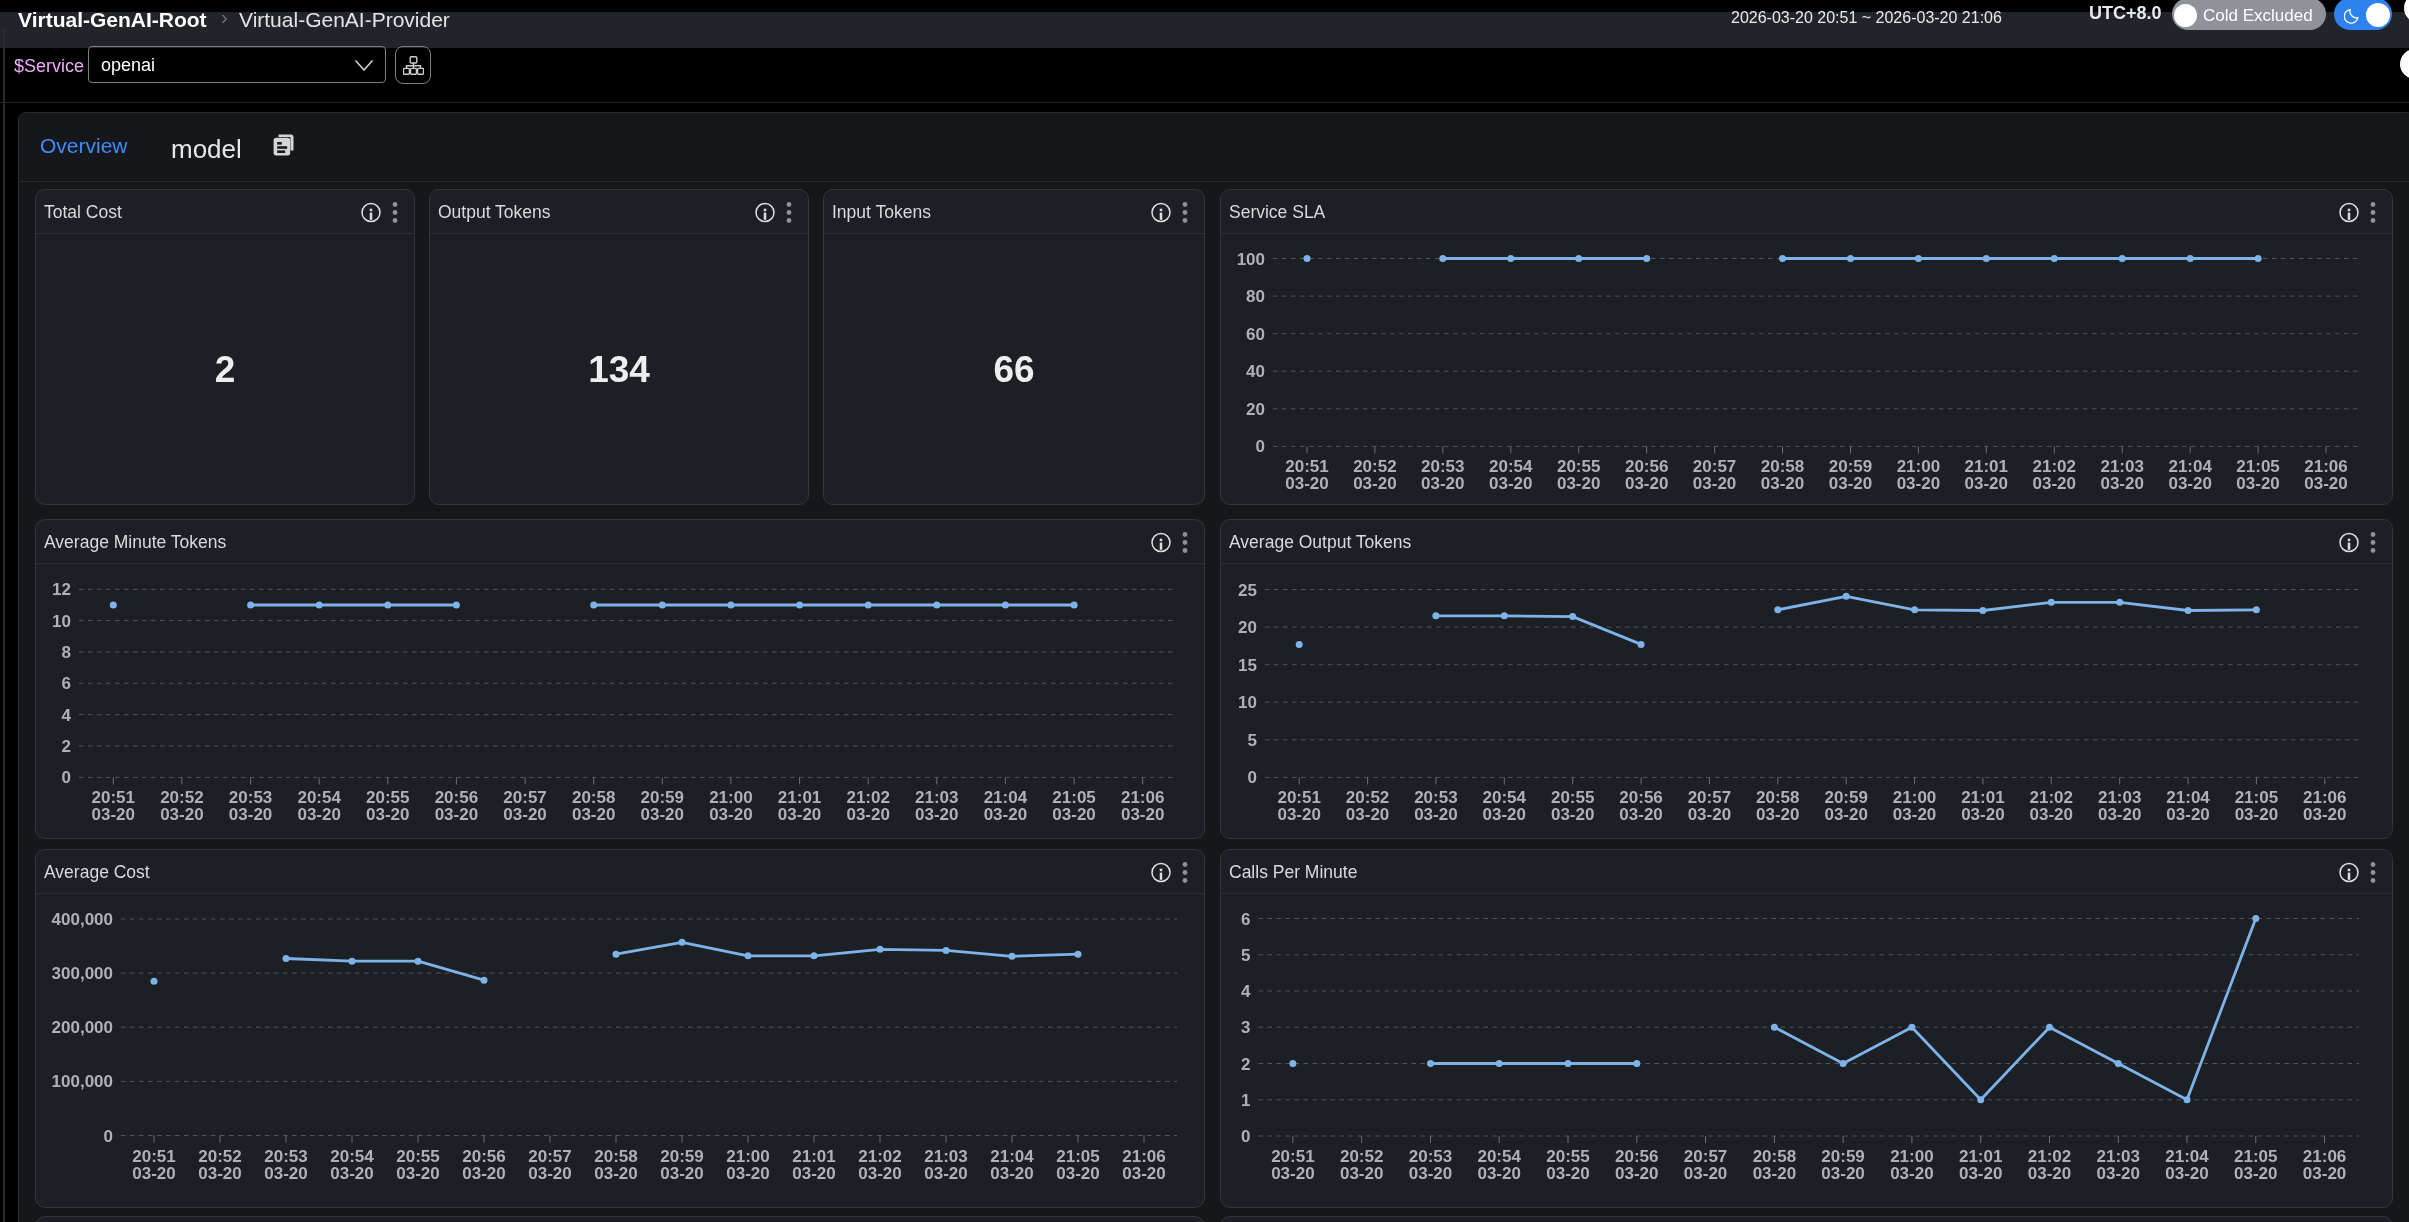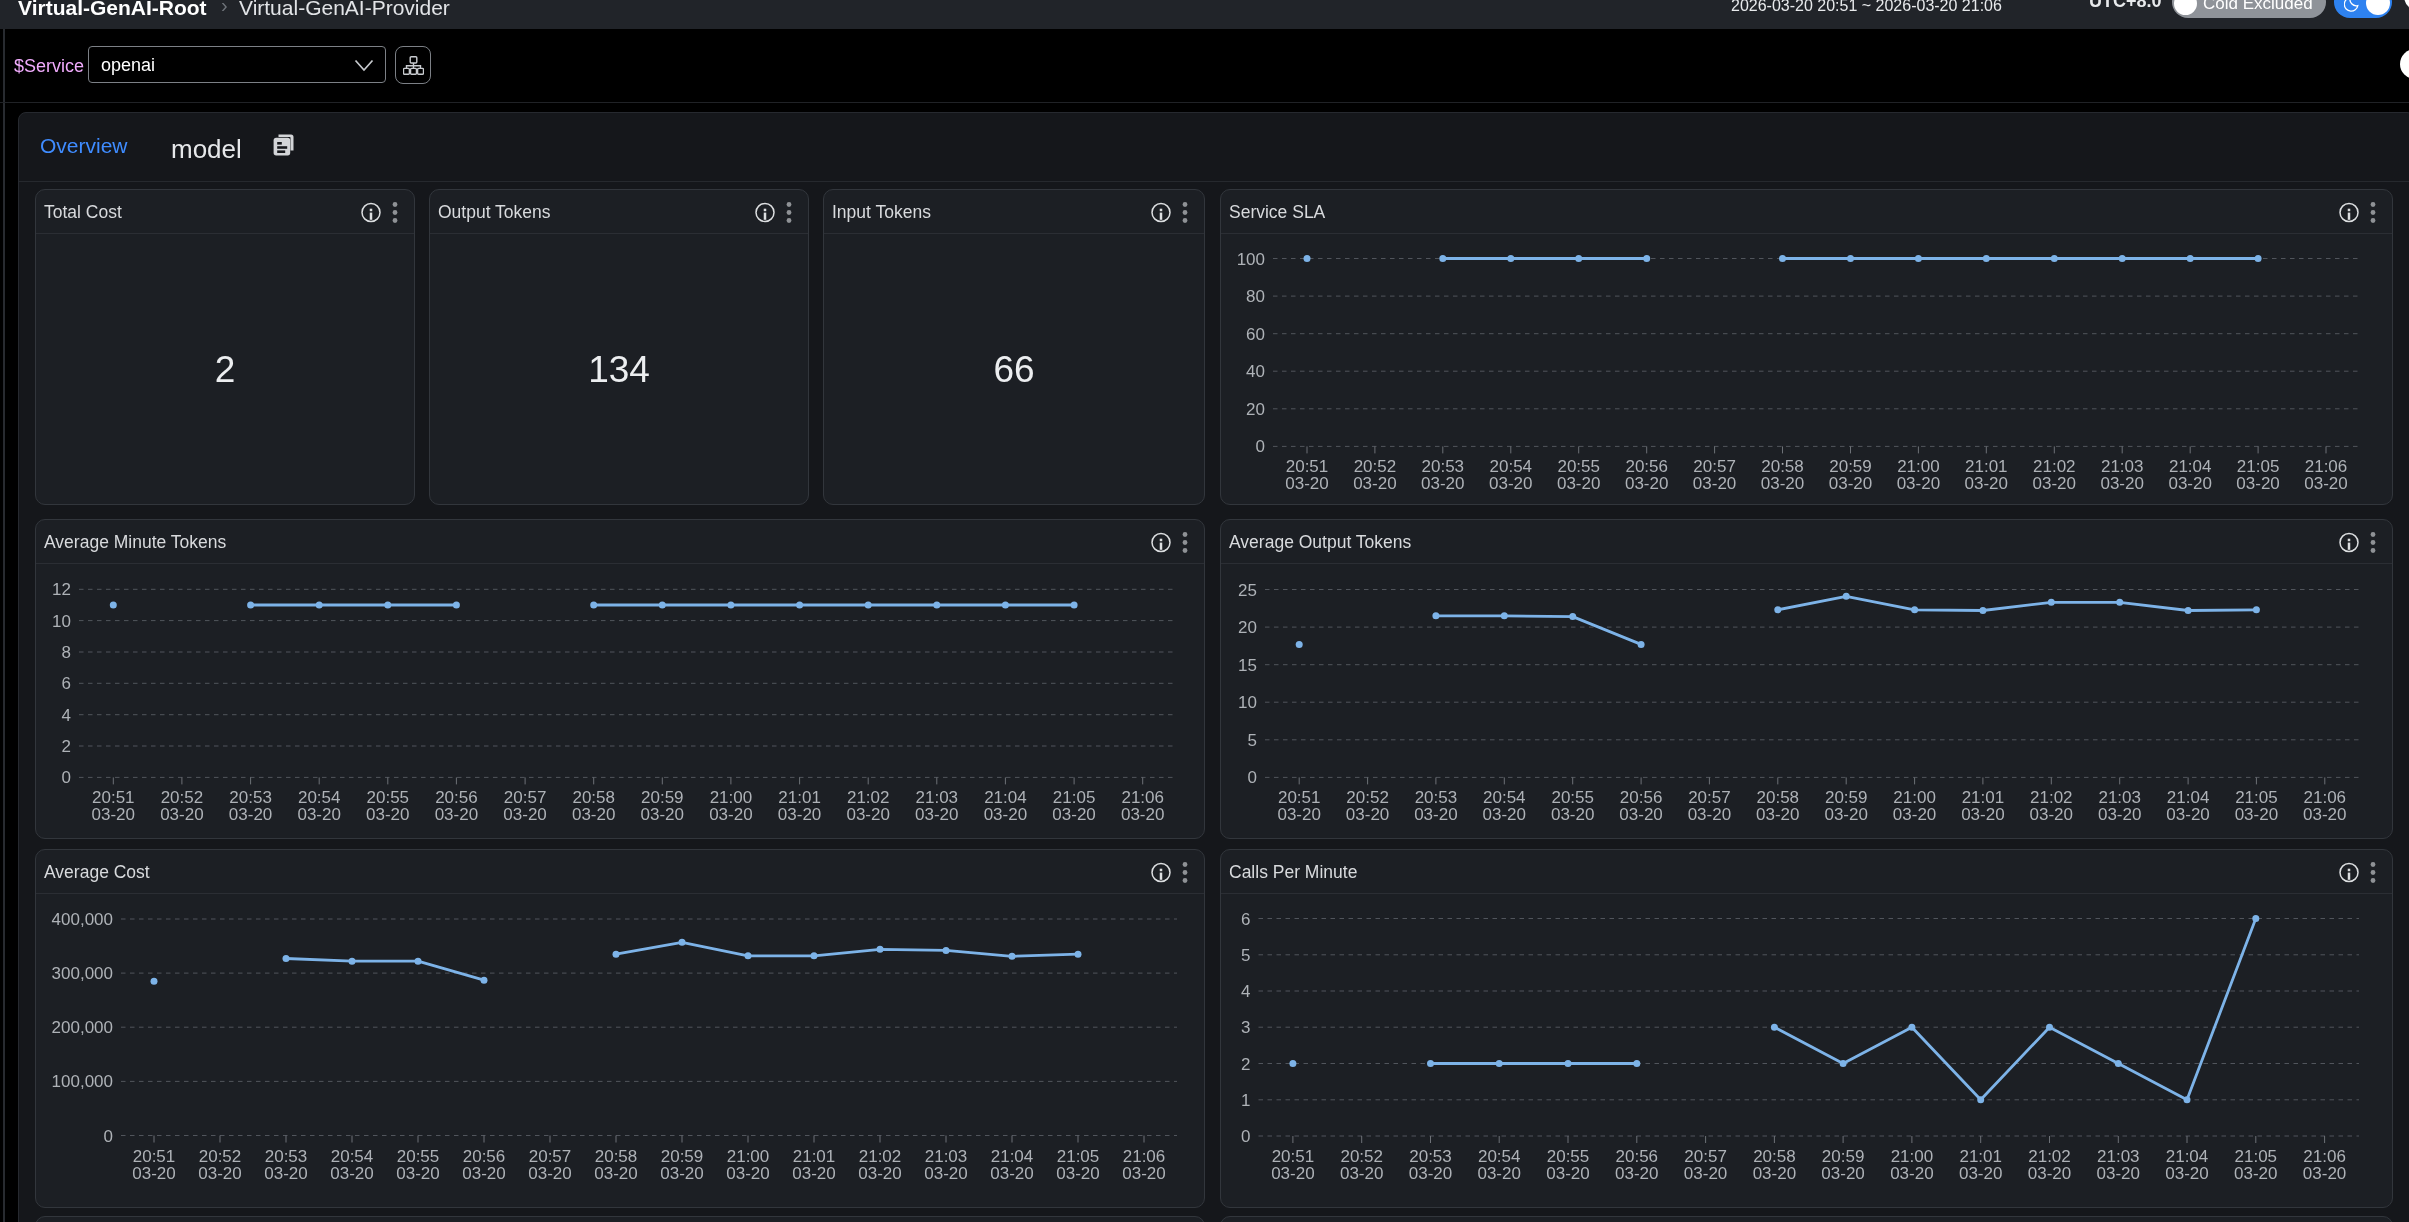--- a/index.html
+++ b/index.html
@@ -1,29 +1,29 @@
 <!DOCTYPE html>
 <html><head><meta charset="utf-8">
 <style>
 * { margin:0; padding:0; box-sizing:border-box; }
 html,body { width:2409px; height:1222px; background:#000000; overflow:hidden;
   font-family:"Liberation Sans", sans-serif; }
 #root { position:relative; width:2409px; height:1222px; overflow:hidden; }
-.topbar { position:absolute; left:0; top:0; width:2409px; height:29px; background:#212429; }
+.topbar { position:absolute; left:0; top:12px; width:2409px; height:36px; background:#212429; }
 .leftline { position:absolute; left:3px; top:29px; width:2px; height:1193px; background:#282b30; }
 .svcrow-line { position:absolute; left:0; top:102px; width:2409px; height:1px; background:#202226; }
 .panel { position:absolute; left:18px; top:112px; width:2397px; height:1130px;
   background:#15171b; border:1px solid #26292f; border-radius:8px; }
 .tabline { position:absolute; left:0px; top:68px; width:100%; height:1px; background:#26292e; }
 .card { position:absolute; background:#1c1f24; border:1px solid #32363c;
   border-radius:10px; overflow:hidden; }
 .chead { position:relative; height:44px; border-bottom:1px solid #2b2e34; }
 .ctitle { position:absolute; left:8px; top:0; line-height:44px; font-size:17.5px; font-weight:500;
   color:#d8dadd; }
-.cbody { position:absolute; left:0; top:0; right:0; bottom:0; }
+.cbody { position:absolute; left:0; top:0; right:0; bottom:0;font-weight:bold; }
 </style></head>
 <body>
 <div id="root">
   <div class="topbar">
     <span style="position:absolute;left:18px;top:-3px;font-size:21px;font-weight:700;color:#ffffff;line-height:21px;white-space:nowrap">Virtual-GenAI-Root</span>
     <span style="position:absolute;left:221px;top:-5px;font-size:20px;color:#6e7379;line-height:21px">›</span>
     <span style="position:absolute;left:239px;top:-3px;font-size:21px;color:#e2e4e7;line-height:21px;white-space:nowrap">Virtual-GenAI-Provider</span>
     <span style="position:absolute;left:1731px;top:-2px;font-size:16px;color:#e8eaec;line-height:16px;white-space:nowrap">2026-03-20 20:51 ~ 2026-03-20 21:06</span>
     <span style="position:absolute;left:2089px;top:-7px;font-size:18px;font-weight:700;color:#e8eaec;line-height:17px">UTC+8.0</span>
     <div style="position:absolute;left:2172px;top:-14px;width:154px;height:32px;background:#8f9399;border-radius:16px">

